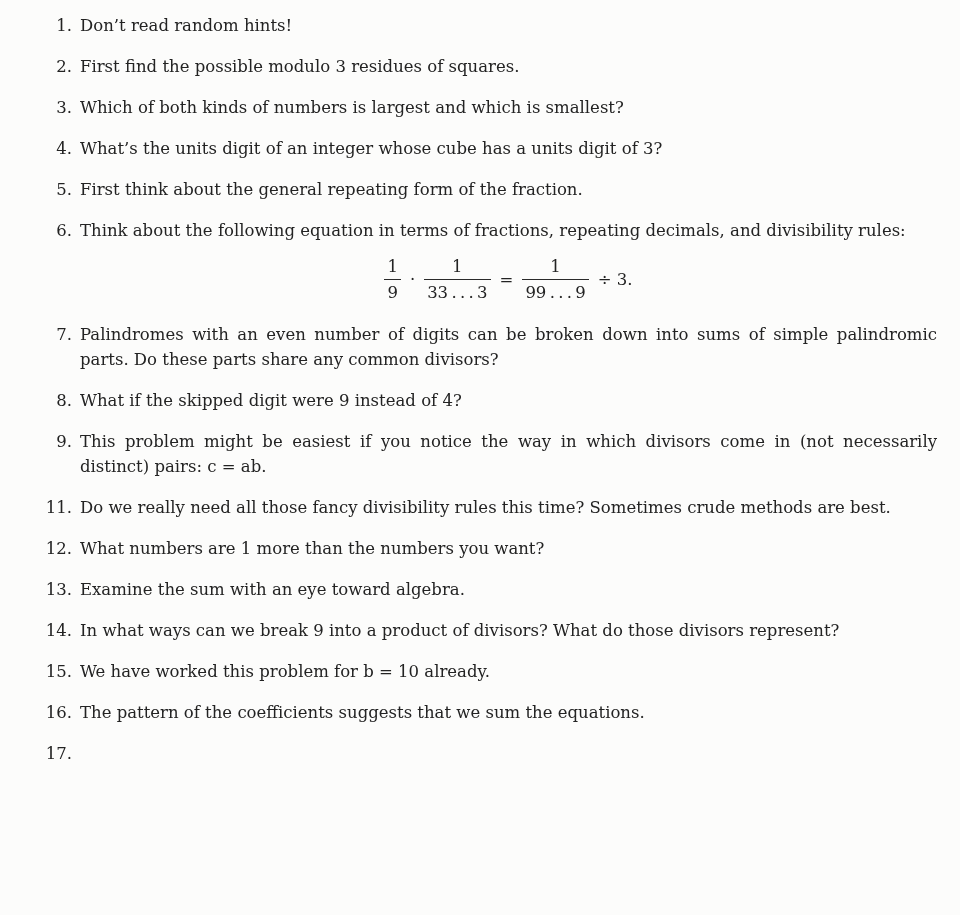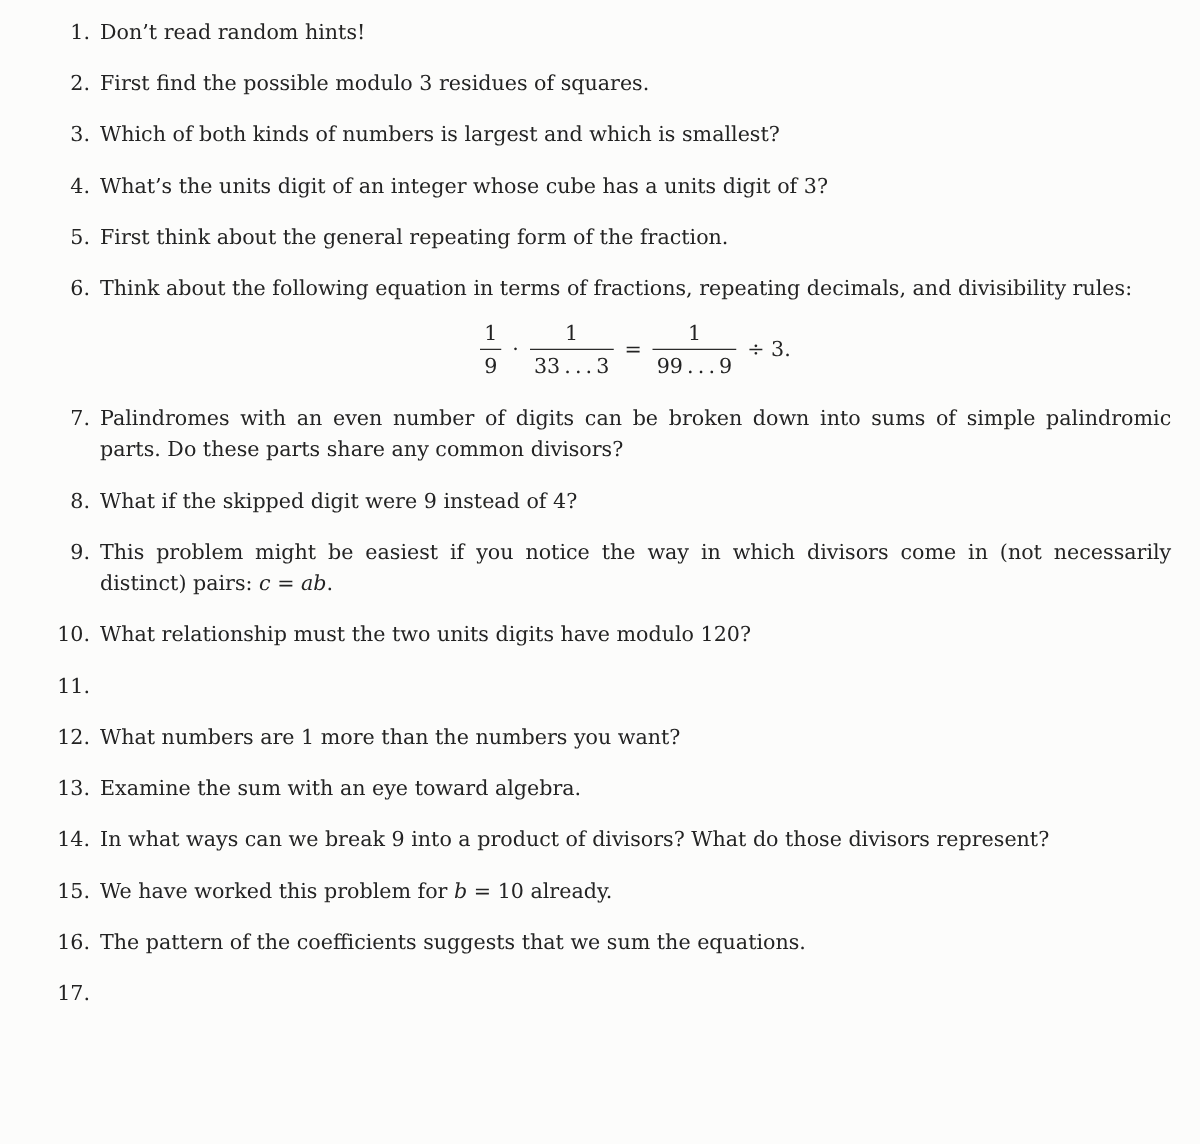--- a/index.html
+++ b/index.html
@@ -34,21 +34,20 @@
     text-align: right;
     white-space: nowrap;
   }
   .hint-body {
     flex: 1;
     margin-left: 8px;
     margin-right: 23px;
     text-align: justify;
   }
   .mi {
-    font-style: italic;
   }
   
   .equation {
     display: flex;
     justify-content: center;
     align-items: center;
     gap: 9px;
     margin: 13px 0 3px 0;
     text-align: left;
   }
@@ -132,27 +131,24 @@
     <li class="hint">
       <span class="hint-num">8.</span>
       <div class="hint-body">What if the skipped digit were 9 instead of 4?</div>
     </li>
 
     <li class="hint">
       <span class="hint-num">9.</span>
       <div class="hint-body"><span>This problem might be easiest if you notice the way in which divisors come in (not necessarily distinct) pairs: </span><span class="mi">c = ab</span><span>.</span></div>
     </li>
 
-    <li class="hint">
-      <span class="hint-num">10.</span>
-      <div class="hint-body">What relationship must the two units digits have modulo 120?</div>
-    </li>
 
     <li class="hint">
       <span class="hint-num">11.</span>
+      <div class="hint-body">Do we really need all those fancy divisibility rules this time? Sometimes crude methods are best.</div>
     </li>
 
     <li class="hint">
       <span class="hint-num">12.</span>
       <div class="hint-body">What numbers are 1 more than the numbers you want?</div>
     </li>
 
     <li class="hint">
       <span class="hint-num">13.</span>
       <div class="hint-body">Examine the sum with an eye toward algebra.</div>

